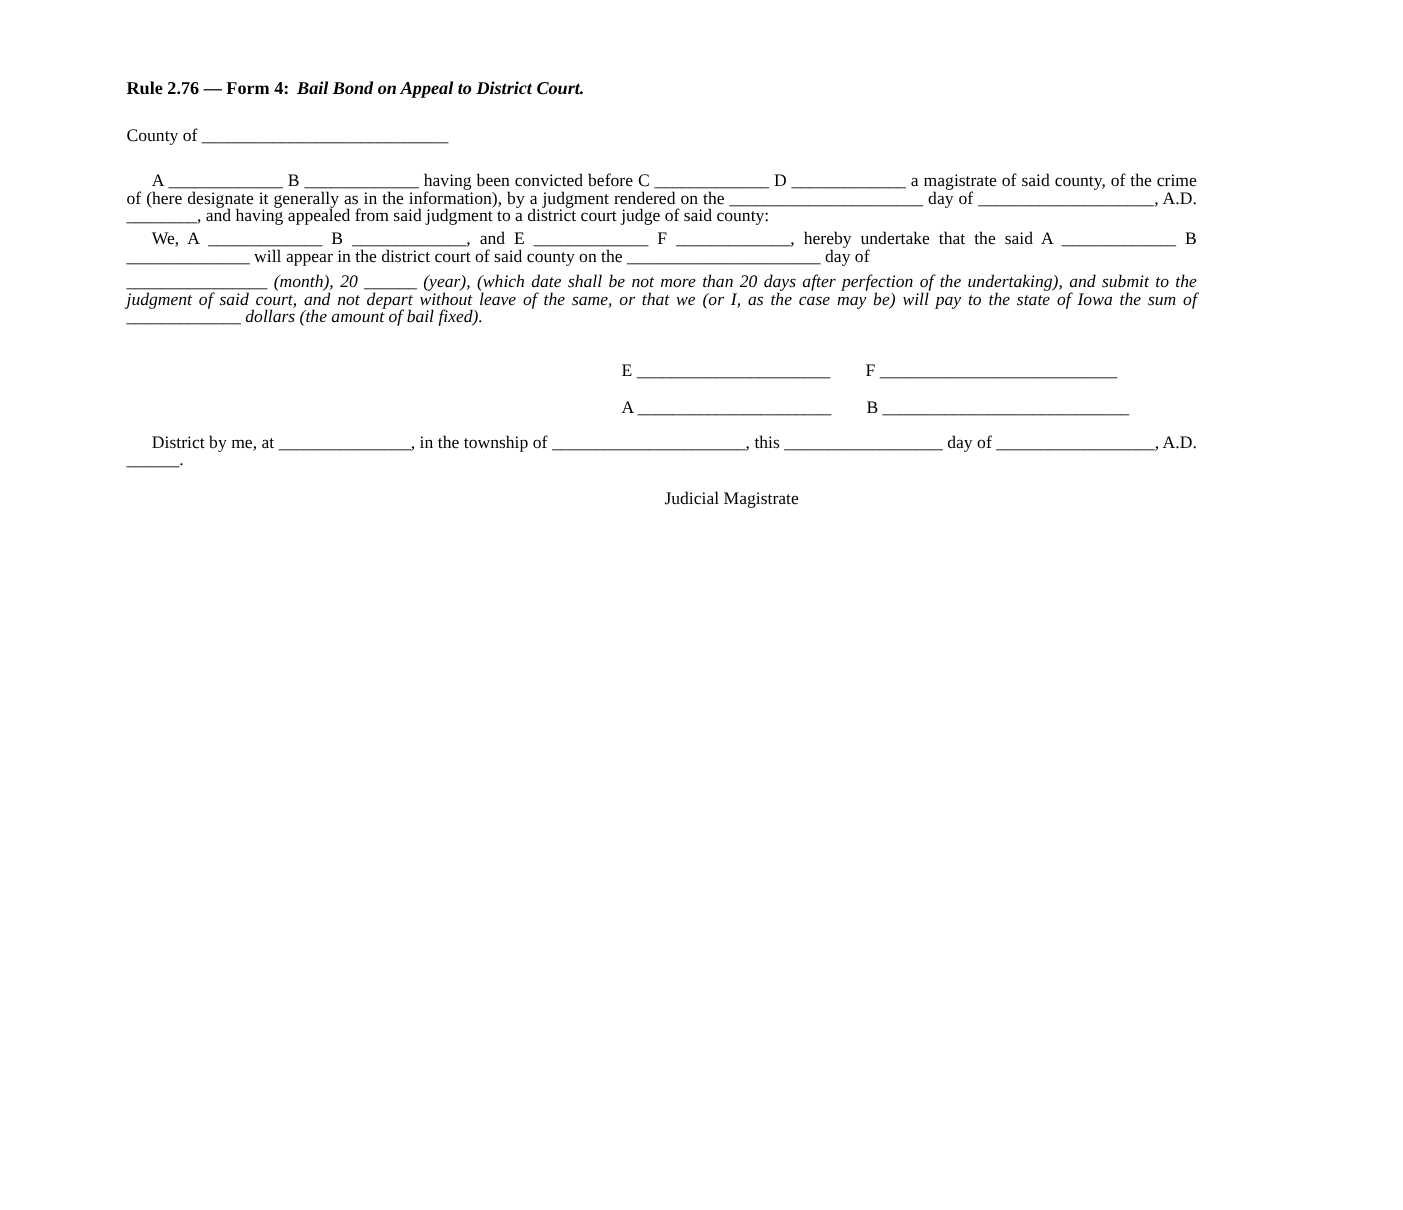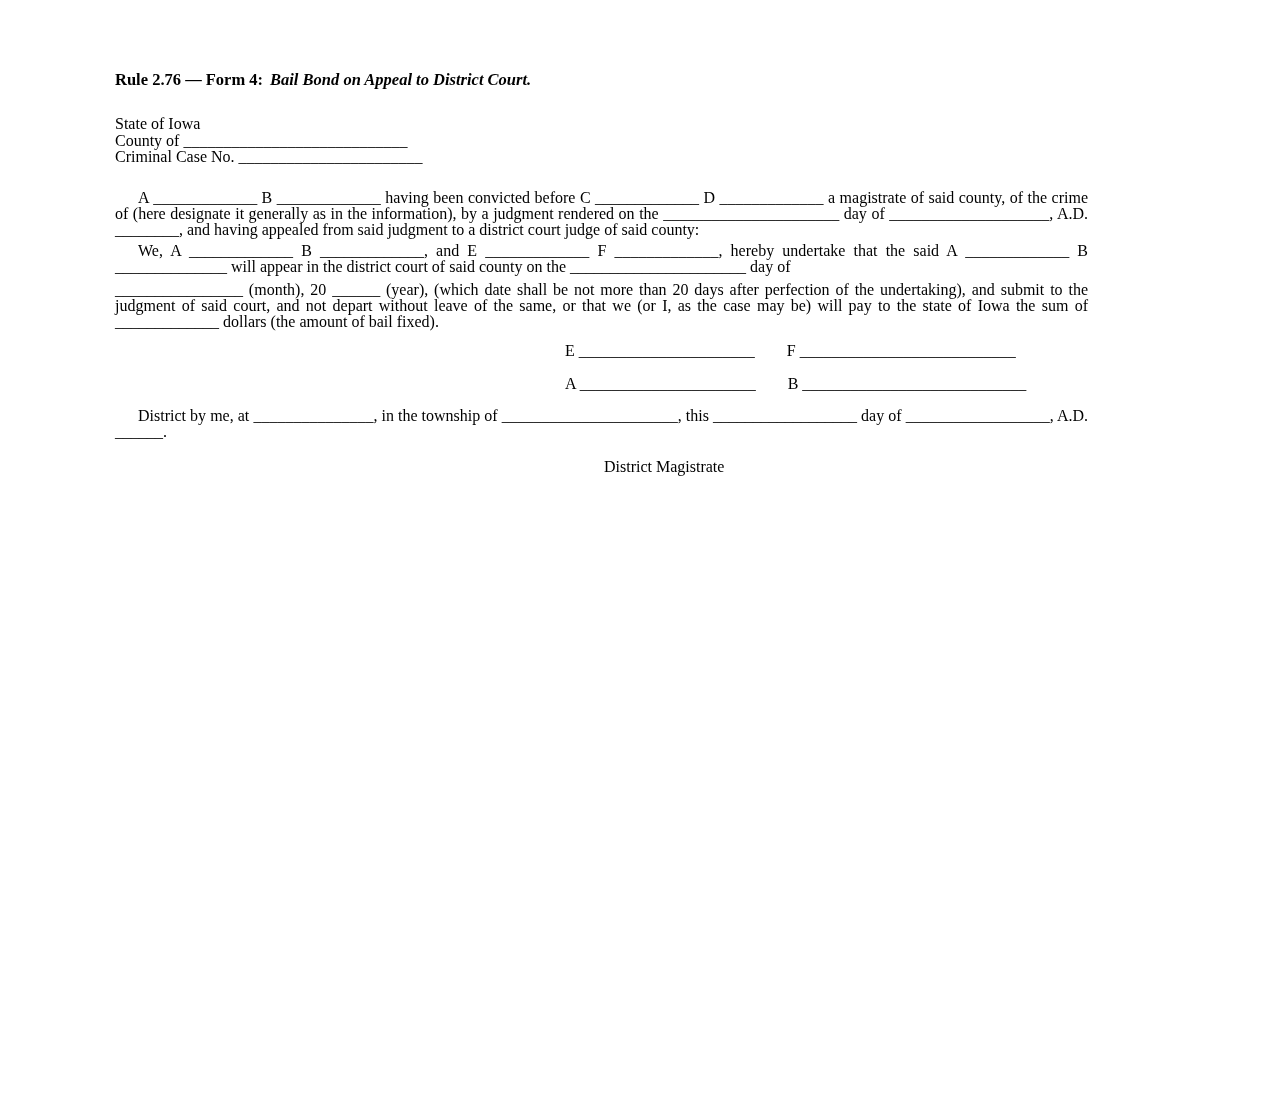--- a/index.html
+++ b/index.html
@@ -42,21 +42,21 @@
   .body-para {
     margin: 0;
     text-align: justify;
     line-height: 16.2px;
   }
   .indent {
     text-indent: 23px;
   }
   .para-gap-sm { margin-bottom: 5px; margin-top: 24px; }
   .para-gap-xs { margin-bottom: 6px; }
-  .para-gap-lg { margin-bottom: 12px; }
+  .para-gap-lg { margin-bottom: 32px; font-style: italic; }
   .sig-row {
     margin-left: 450px;
     margin-bottom: 15px;
     white-space: nowrap;
   }
   .sig-left {
     display: inline-block;
     margin-right: 32px;
   }
   .acceptance {
@@ -101,39 +101,37 @@
 <body>
 
 <div class="page">
   <span class="stray-mark"></span>
 
   <div class="content">
 
     <h1 class="title"><span class="title-bold">Rule 2.76 — Form 4:</span><span class="title-italic">Bail Bond on Appeal to District Court.</span></h1>
 
     <div class="caption">
-      <div class="caption-line">State of Iowa</div>
       <div class="caption-line">County of ____________________________</div>
-      <div class="caption-line">Criminal Case No. _______________________</div>
     </div>
 
     <p class="body-para indent para-gap-sm">A _____________ B _____________ having been convicted before C _____________ D _____________ a magistrate of said county, of the crime of (here designate it generally as in the information), by a judgment rendered on the ______________________ day of ____________________, A.D. ________, and having appealed from said judgment to a district court judge of said county:</p>
 
     <p class="body-para indent para-gap-xs">We, A _____________ B _____________, and E _____________ F _____________, hereby undertake that the said A _____________ B ______________ will appear in the district court of said county on the ______________________ day of</p>
 
     <p class="body-para para-gap-lg">________________ (month), 20 ______ (year), (which date shall be not more than 20 days after perfection of the undertaking), and submit to the judgment of said court, and not depart without leave of the same, or that we (or I, as the case may be) will pay to the state of Iowa the sum of _____________ dollars (the amount of bail fixed).</p>
 
     <div class="sig-row"><span class="sig-left">E ______________________</span><span>F ___________________________</span></div>
 
     <div class="sig-row"><span class="sig-left">A ______________________</span><span>B ____________________________</span></div>
 
     <p class="body-para indent acceptance">District by me, at _______________, in the township of ______________________, this __________________ day of __________________, A.D. ______.</p>
 
     <div class="magistrate-block">
-      <div class="magistrate-label">District Magistrate</div>
+      <div class="magistrate-label">Judicial Magistrate</div>
     </div>
 
   </div>
 
   <div class="footer-box">
     <div>American LegalNet, Inc.</div>
     <div><span>www.Case</span><span class="footer-italic">Workflow</span><span>.com</span></div>
   </div>
 </div>
 

